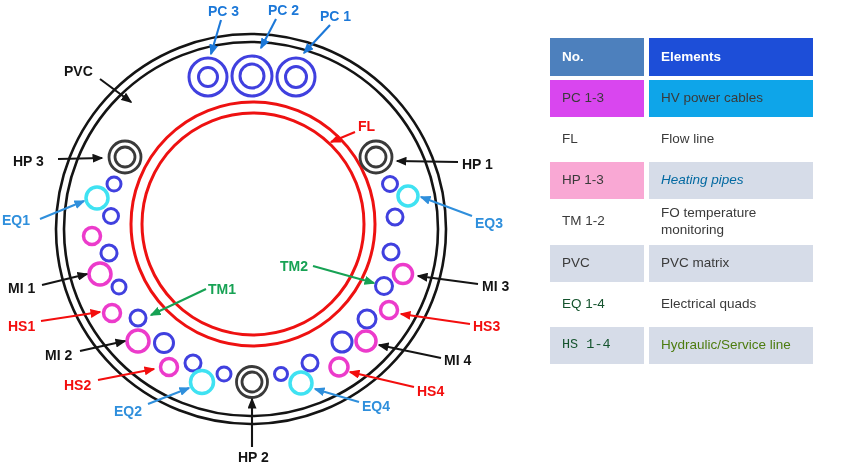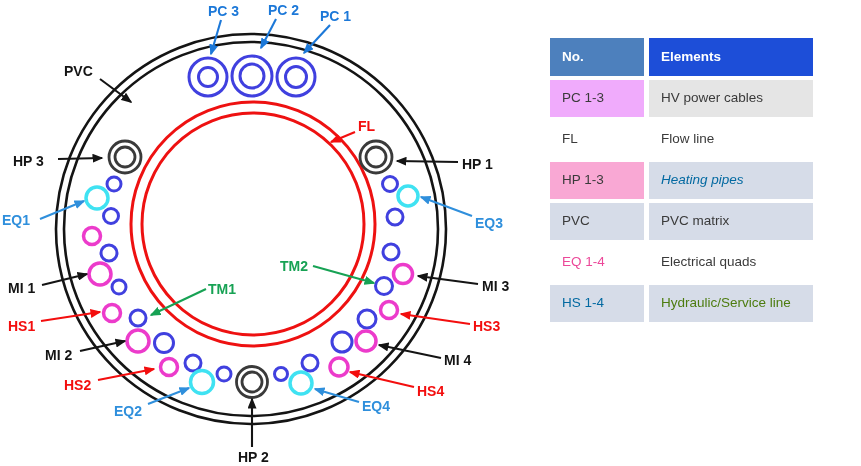--- a/index.html
+++ b/index.html
@@ -147,40 +147,44 @@
           <col class="col-el">
         </colgroup>
       <thead>
         <tr>
           <th style="background: rgb(77, 128, 189); color: rgb(255, 255, 255);">No.</th>
           <th style="background: #1d4ed8; color: rgb(255, 255, 255);">Elements</th>
         </tr>
       </thead>
       <tbody id="legend-body">
           <tr>
-            <td style="background: #f0abfc; color: rgb(58, 58, 58); margin-top: 29px;">PC 1-3</td>
-            <td style="background: #e5e5e5; color: rgb(58, 58, 58);">HV power cables</td>
+            <td style="background: #d946ef; color: rgb(58, 58, 58); margin-top: 29px;">PC 1-3</td>
+            <td style="background: #0ea5e9; color: rgb(58, 58, 58);">HV power cables</td>
           </tr>
           <tr>
             <td style="background: rgb(255, 255, 255); color: rgb(58, 58, 58);">FL</td>
             <td style="background: rgb(255, 255, 255); color: rgb(58, 58, 58);">Flow line</td>
           </tr>
           <tr>
             <td style="background: #f9a8d4; color: rgb(58, 58, 58);">HP 1-3</td>
             <td style="background: rgb(214, 220, 232); color: #0369a1; font-style: italic;">Heating pipes</td>
           </tr>
           <tr>
+            <td style="background: rgb(255, 255, 255); color: rgb(58, 58, 58);">TM 1-2</td>
+            <td style="background: rgb(255, 255, 255); color: rgb(58, 58, 58);">FO temperature monitoring</td>
+          </tr>
+          <tr>
             <td style="background: rgb(214, 220, 232); color: rgb(58, 58, 58);">PVC</td>
             <td style="background: rgb(214, 220, 232); color: rgb(58, 58, 58);">PVC matrix</td>
           </tr>
           <tr>
-            <td style="background: rgb(255, 255, 255); color: #ec4899;">EQ 1-4</td>
+            <td style="background: rgb(255, 255, 255); color: #14532d;">EQ 1-4</td>
             <td style="background: rgb(255, 255, 255); color: rgb(58, 58, 58);">Electrical quads</td>
           </tr>
           <tr>
-            <td style="background: rgb(214, 220, 232); color: #0369a1;">HS 1-4</td>
+            <td style="background: rgb(214, 220, 232); color: #14532d; font-family: Liberation Mono, monospace;">HS 1-4</td>
             <td style="background: rgb(214, 220, 232); color: #4d7c0f;">Hydraulic/Service line</td>
           </tr>
         </tbody>
     </table>
   </div>
 
 </div>
 
 </body></html>

